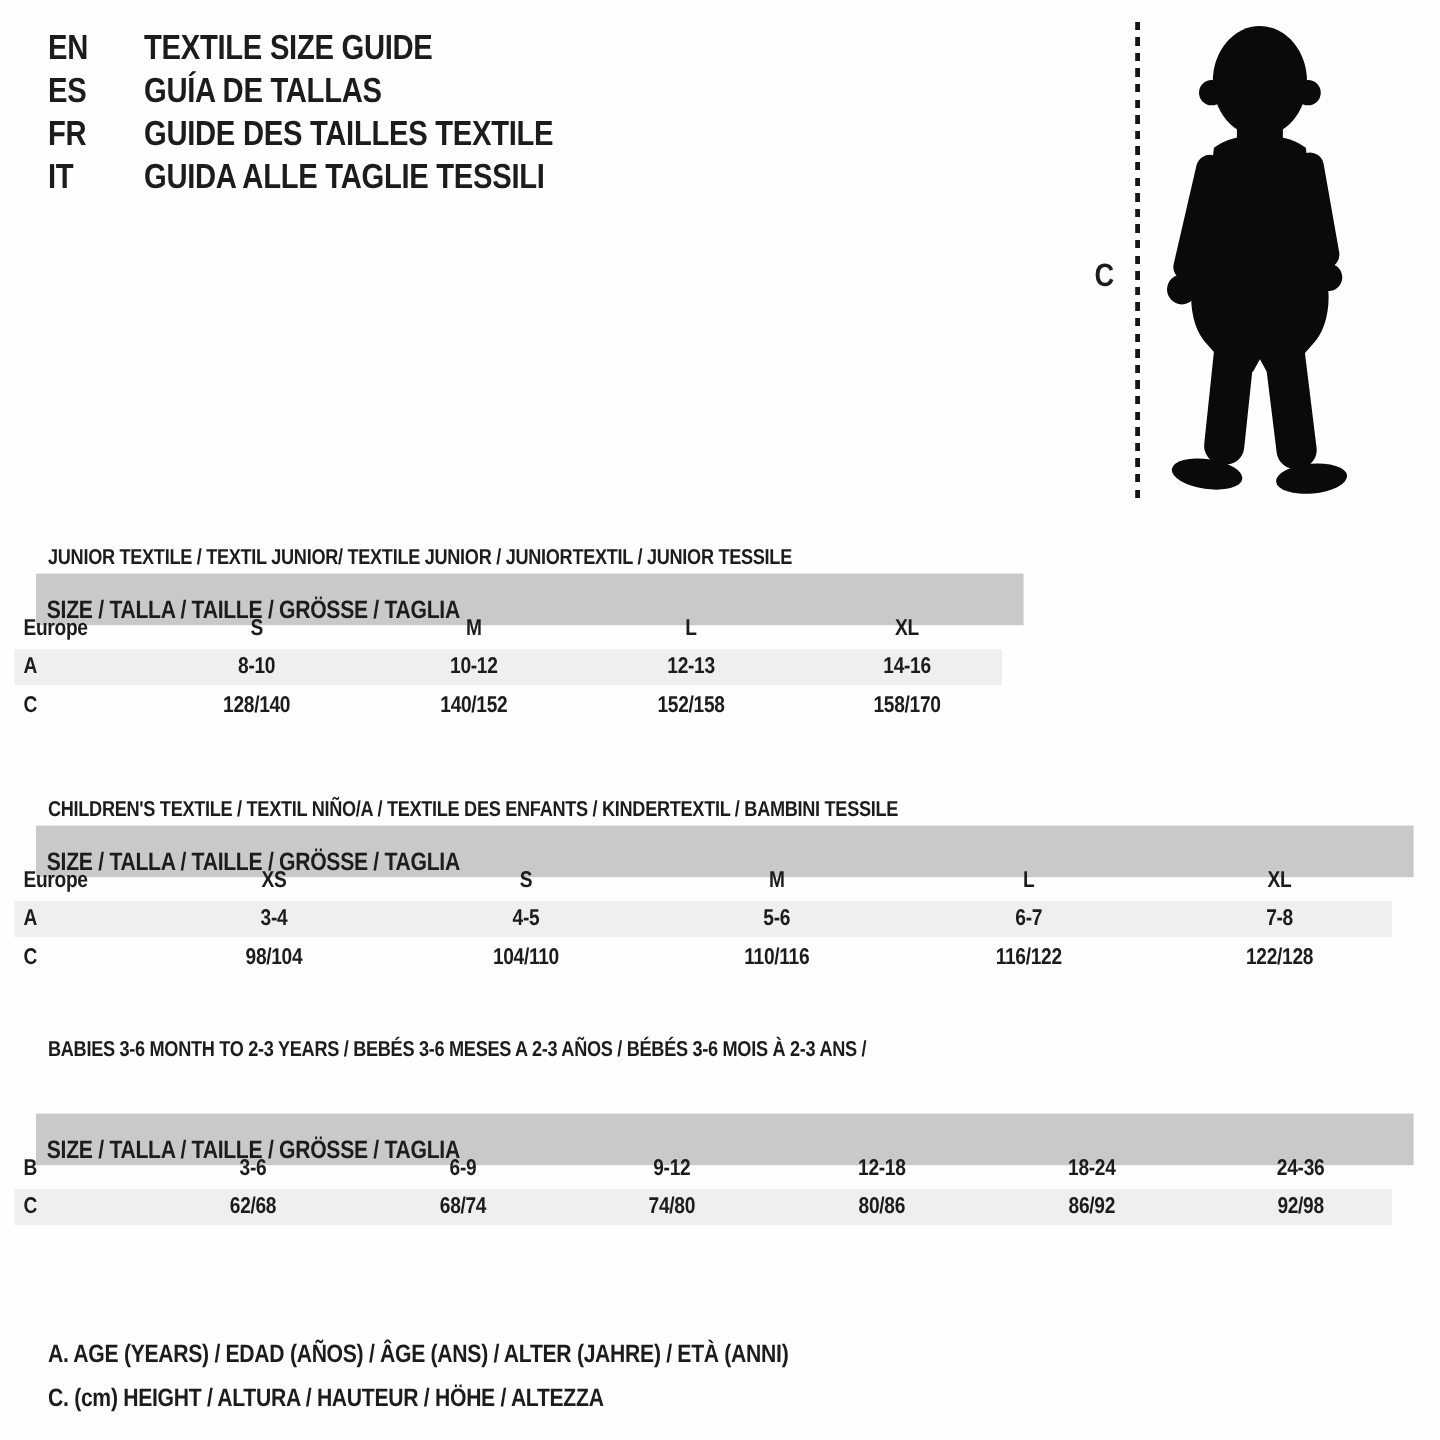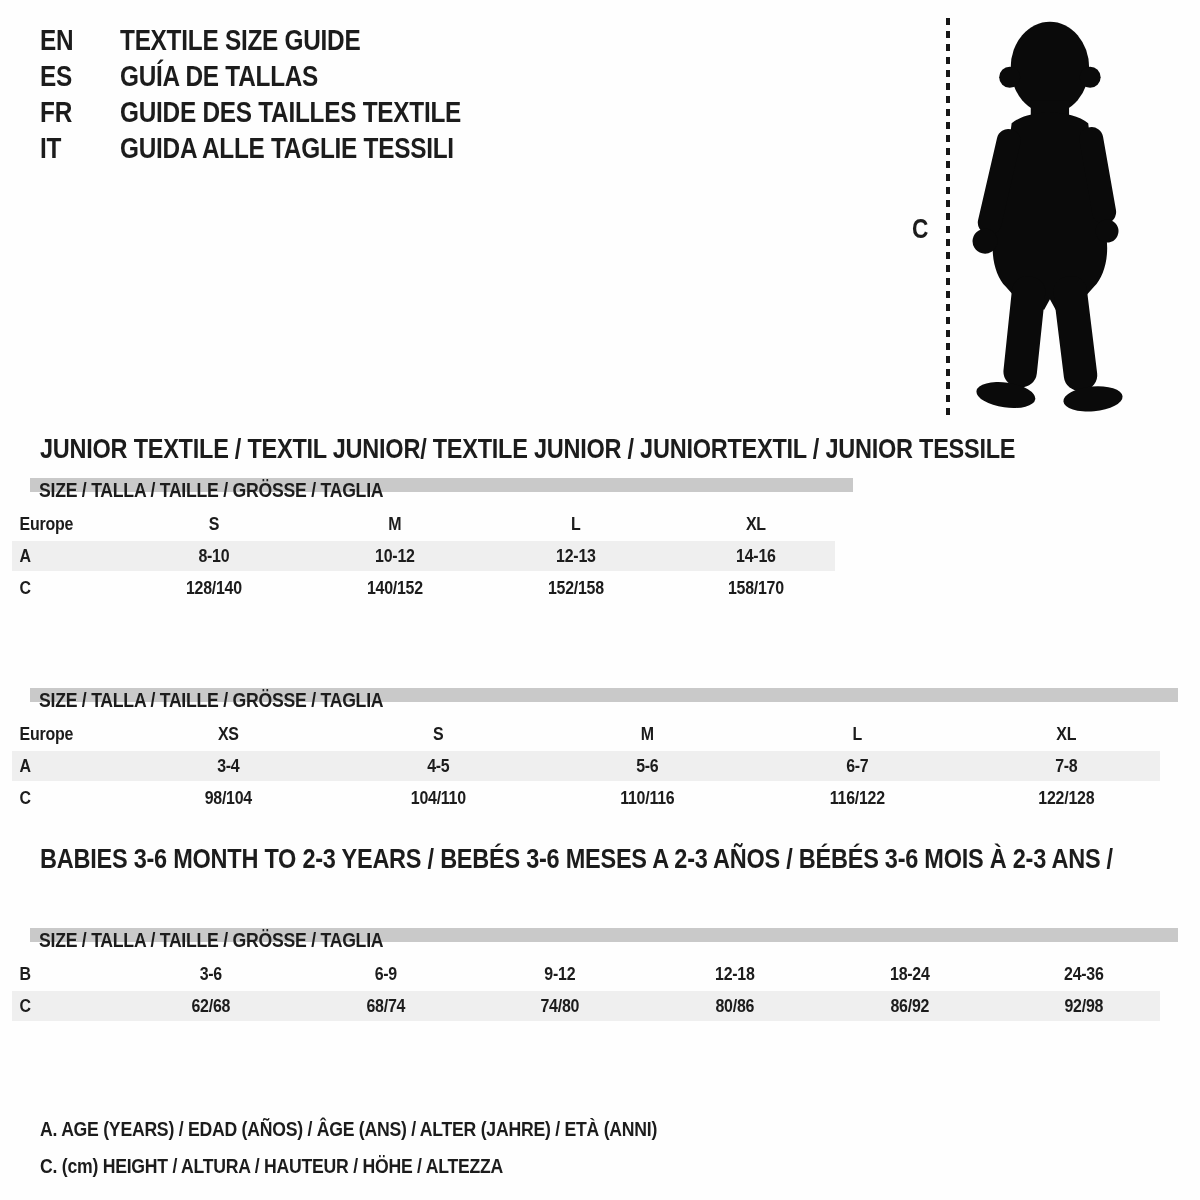--- a/index.html
+++ b/index.html
@@ -19,28 +19,28 @@
   .lang-code{width:80px;}
 
   
   .fig{position:absolute;left:900px;top:10px;width:290px;height:412px;}
   .dash-line{position:absolute;left:46px;top:8px;width:4px;height:398px;
     background:repeating-linear-gradient(#161616 0 7px,transparent 7px 13px);}
   .c-label{position:absolute;left:12px;top:204px;font-size:27px;}
   .fig svg{position:absolute;left:60px;top:6px;}
 
   
-  .sec-head{position:absolute;left:40px;font-size:28px;line-height:37px;white-space:nowrap;}
+  .sec-head{position:absolute;left:40px;font-size:18px;line-height:37px;white-space:nowrap;margin-top:16px;}
   .h-junior{top:430px;}
   .h-children{top:640px;}
   .h-babies{top:840px;}
 
   
-  .band{position:absolute;left:30px;height:14px;background:#c9c9c9;
-    display:flex;align-items:flex-start;padding-left:9px;font-size:21px;box-sizing:border-box;}
+  .band{position:absolute;left:30px;height:43px;background:#c9c9c9;
+    display:flex;align-items:flex-end;padding-left:9px;font-size:21px;box-sizing:border-box;}
   .band-jr{top:478px;width:823px;}
   .band-ch{top:688px;width:1148px;}
   .band-bb{top:928px;width:1148px;}
 
   
   .trow{position:absolute;left:12px;display:grid;align-items:center;height:30px;font-size:19px;gap:23px;}
   .w-jr{width:823px;grid-template-columns:100px repeat(4,1fr);}
   .w-ch{width:1148px;grid-template-columns:100px repeat(5,1fr);}
   .w-bb{width:1148px;grid-template-columns:100px repeat(6,1fr);}
   .stripe{background:#efefef;}
@@ -128,20 +128,23 @@
     <span class="cell cx oc">14-16</span>
   </div>
   <div class="trow w-jr r-jr-c">
     <span class="cell lbl cx ol">C</span>
     <span class="cell cx oc">128/140</span>
     <span class="cell cx oc">140/152</span>
     <span class="cell cx oc">152/158</span>
     <span class="cell cx oc">158/170</span>
   </div>
 
+  <div class="sec-head h-children">
+    <span class="cx ol" style="display:inline-block">CHILDREN'S TEXTILE / TEXTIL NIÑO/A / TEXTILE DES ENFANTS / KINDERTEXTIL / BAMBINI TESSILE</span>
+  </div>
   <div class="band band-ch">
     <span class="cx ol">SIZE / TALLA / TAILLE / GRÖSSE / TAGLIA</span>
   </div>
   <div class="trow w-ch r-ch-head">
     <span class="cell lbl cx ol">Europe</span>
     <span class="cell cx oc">XS</span>
     <span class="cell cx oc">S</span>
     <span class="cell cx oc">M</span>
     <span class="cell cx oc">L</span>
     <span class="cell cx oc">XL</span>

